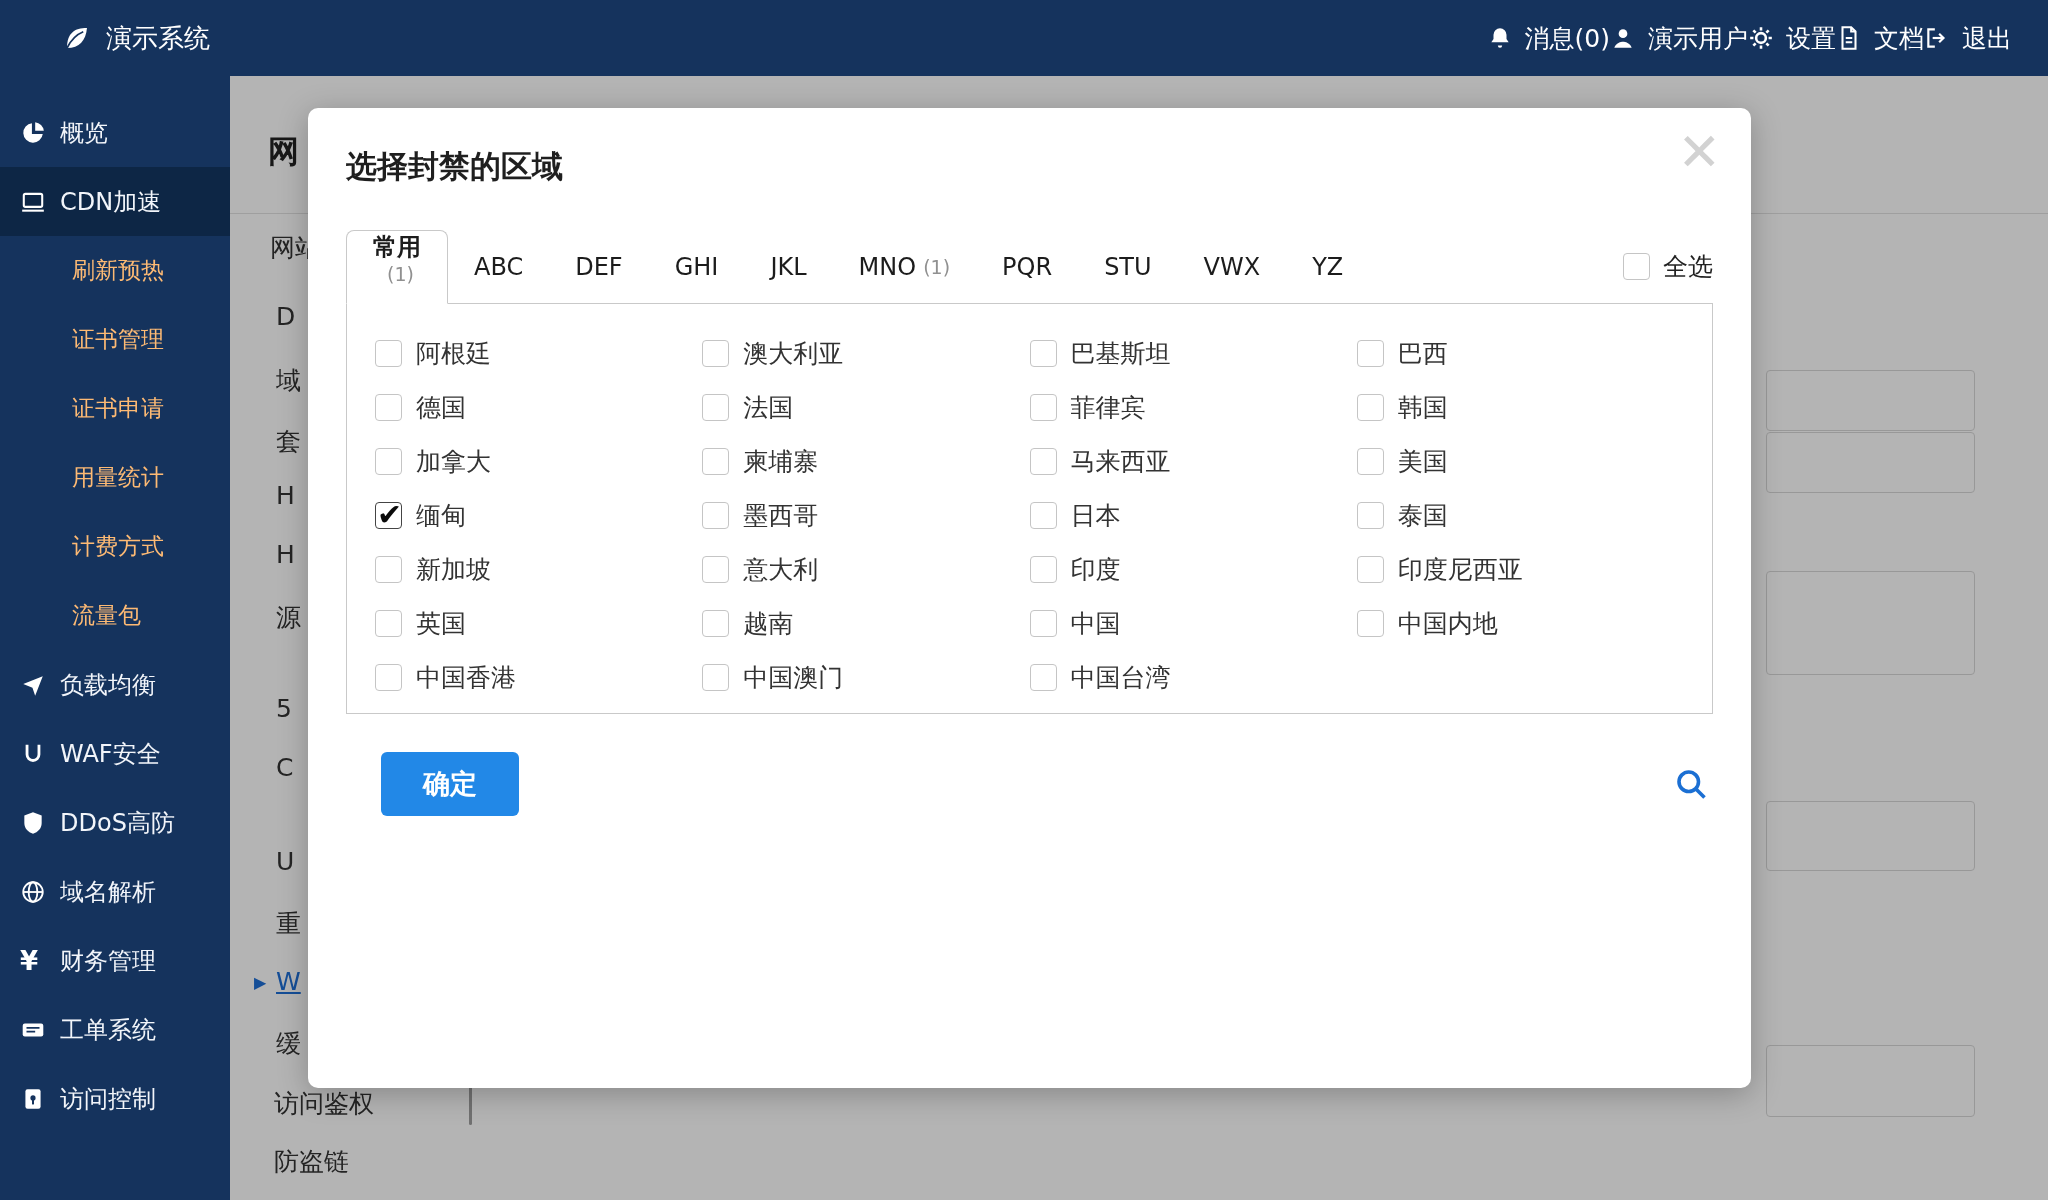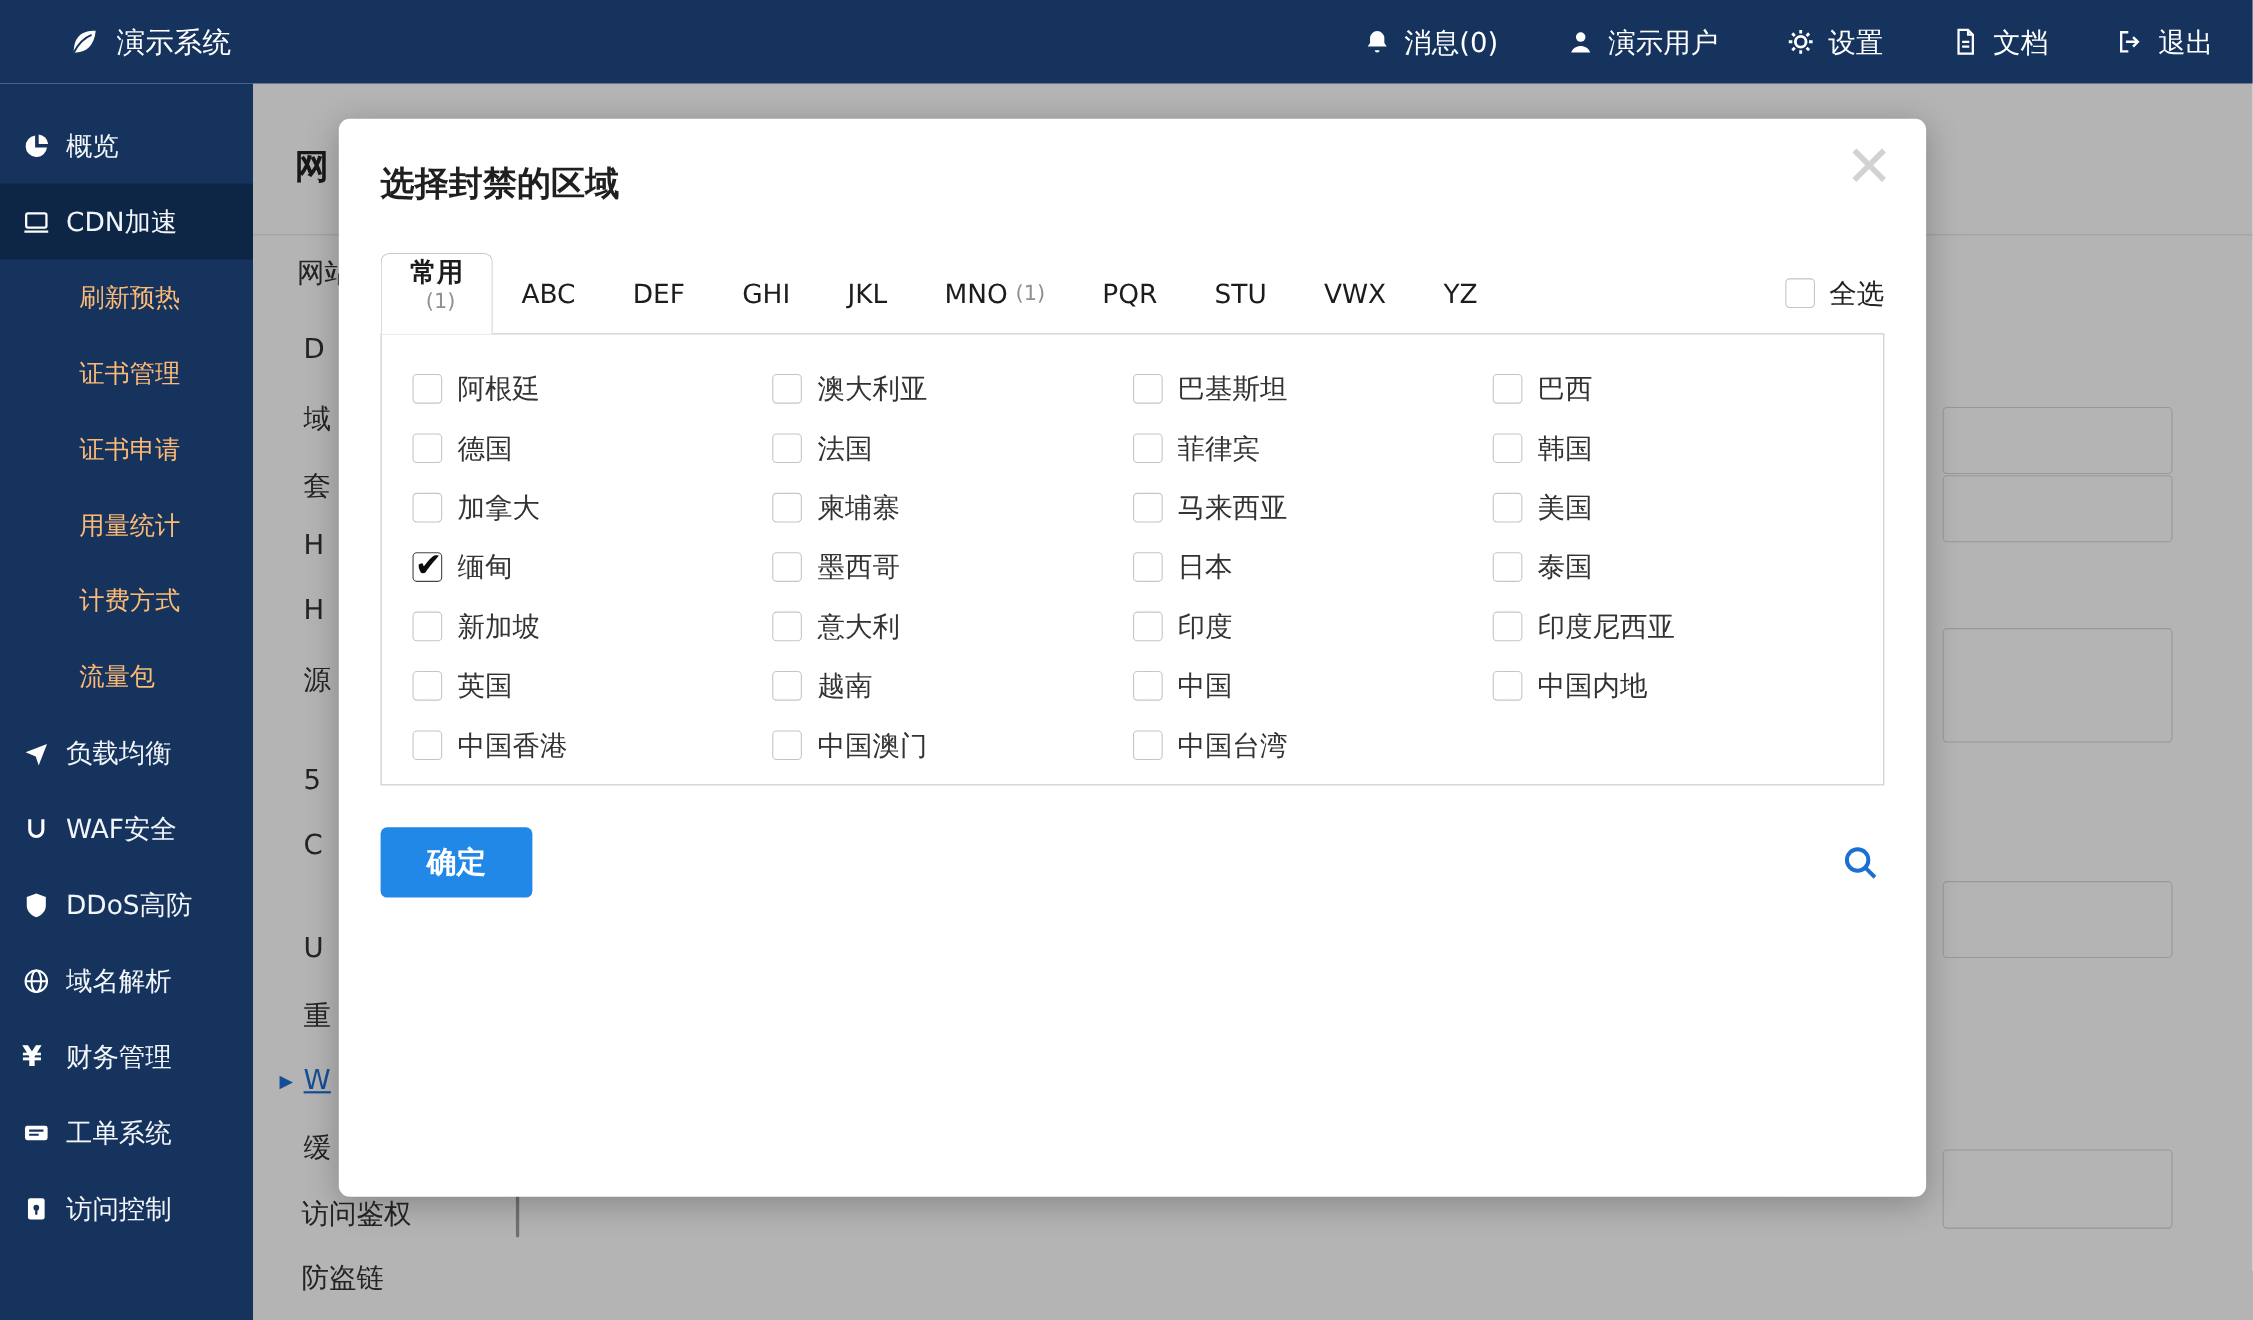--- a/index.html
+++ b/index.html
@@ -9,21 +9,21 @@
     background:#fff; position:relative; color:#333;
   }
 
   
   .header {
     position:absolute; left:0; top:0; width:2048px; height:76px;
     background:#15335d; display:flex; align-items:center; z-index:30;padding-left:32px;
   }
   .brand { display:flex; align-items:center; gap:14px; padding-left:30px; color:#fff; font-size:26px; }
   .brand-icon svg { display:block; }
-  .header-nav { margin-left:auto; display:flex; align-items:center; gap:62px; padding-right:36px; }
+  .header-nav { margin-left:auto; display:flex; align-items:center; padding-right:36px; }
   .hnav-item { display:flex; align-items:center; gap:12px; color:#fff; font-size:25px; cursor:pointer; }
   .hnav-item svg { display:block; }
 
   
   .sidebar {
     position:absolute; left:0; top:76px; width:230px; height:1124px;
     background:#15335d; z-index:20; padding-top:22px;
   }
   .side-item {
     height:69px; display:flex; align-items:center; color:#f2f5fa;
@@ -82,21 +82,21 @@
 
   .cb {
     width:27px; height:27px; border:1px solid #c5c5c5; border-radius:4px; background:#fff;
     position:relative; flex:0 0 auto;
   }
   .cb.checked { border-color:#444; }
   .cb.checked::after {
     content:"✔"; position:absolute; left:1px; top:-6px; font-size:30px; font-weight:bold; color:#0a0a0a;
   }
 
-  .modal-footer { margin-top:38px; position:relative; height:64px; }
+  .modal-footer { margin-top:38px; position:relative; height:64px;margin-left:35px; }
   .confirm-btn {
     width:138px; height:64px; background:#2288e7; color:#fff; font-size:27px; font-weight:700;
     border:none; border-radius:6px; cursor:pointer; font-family:inherit;
   }
   .search-btn { position:absolute; right:4px; top:14px; cursor:pointer; }
   .search-btn svg { display:block; }
 </style>
 </head>
 <body>
 

